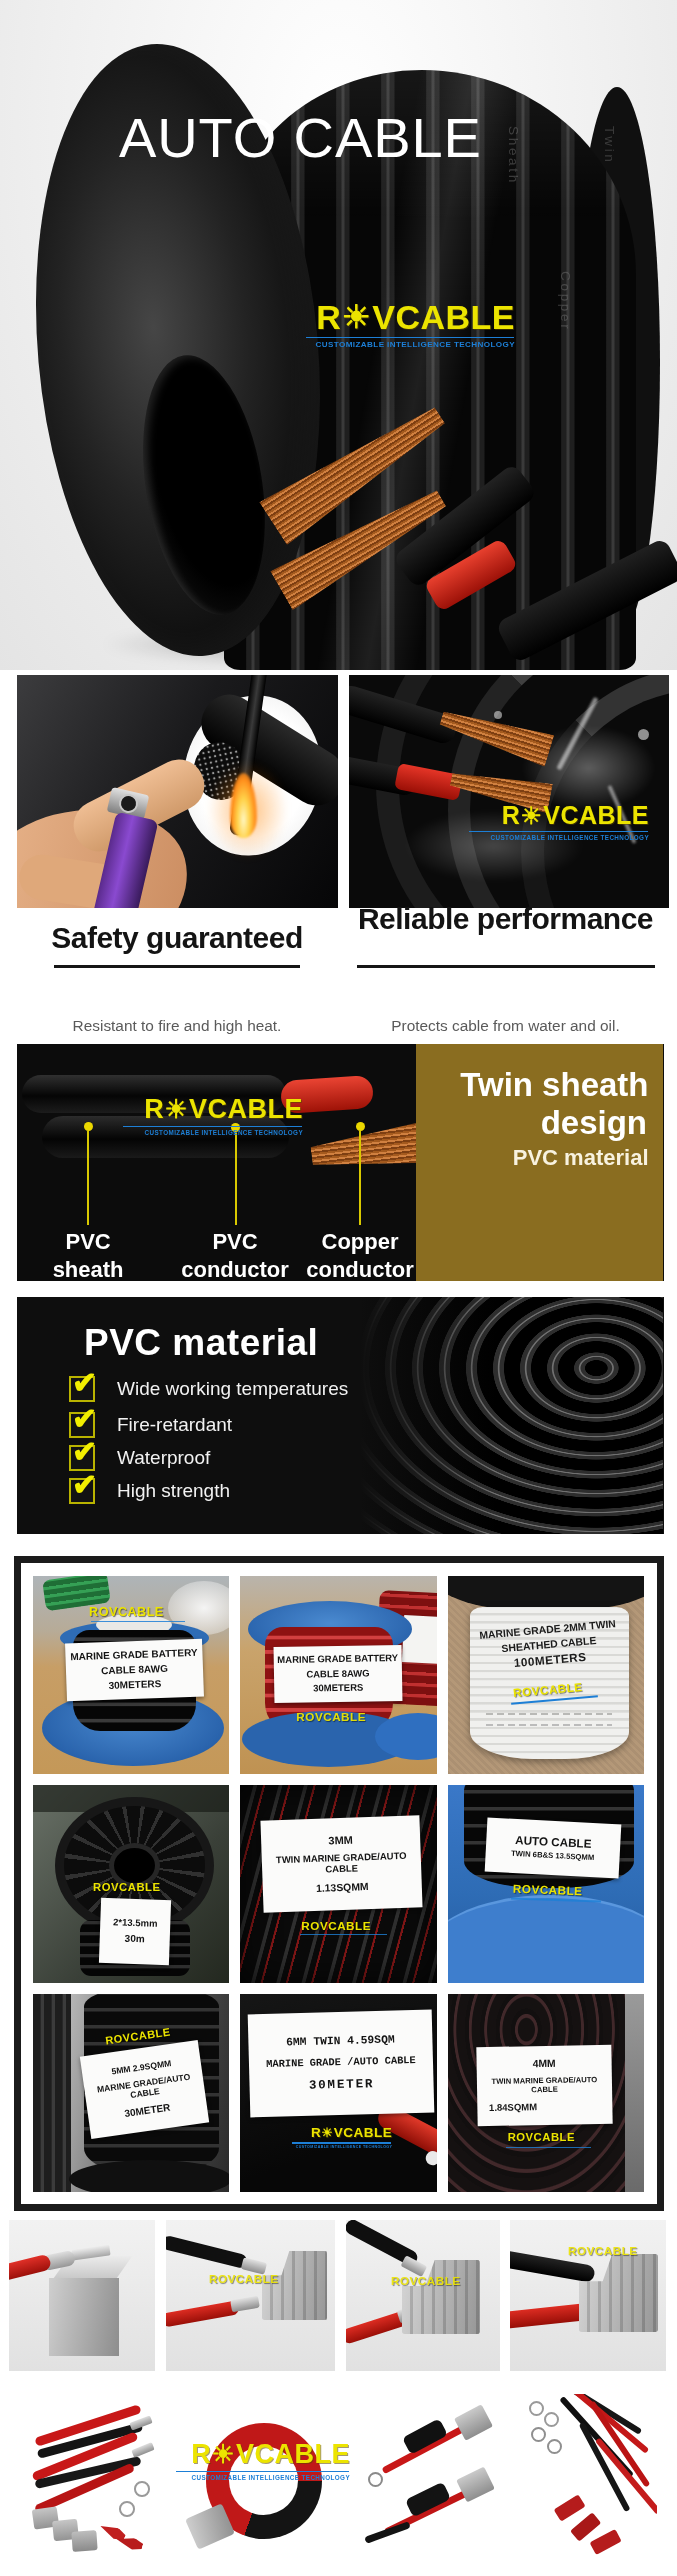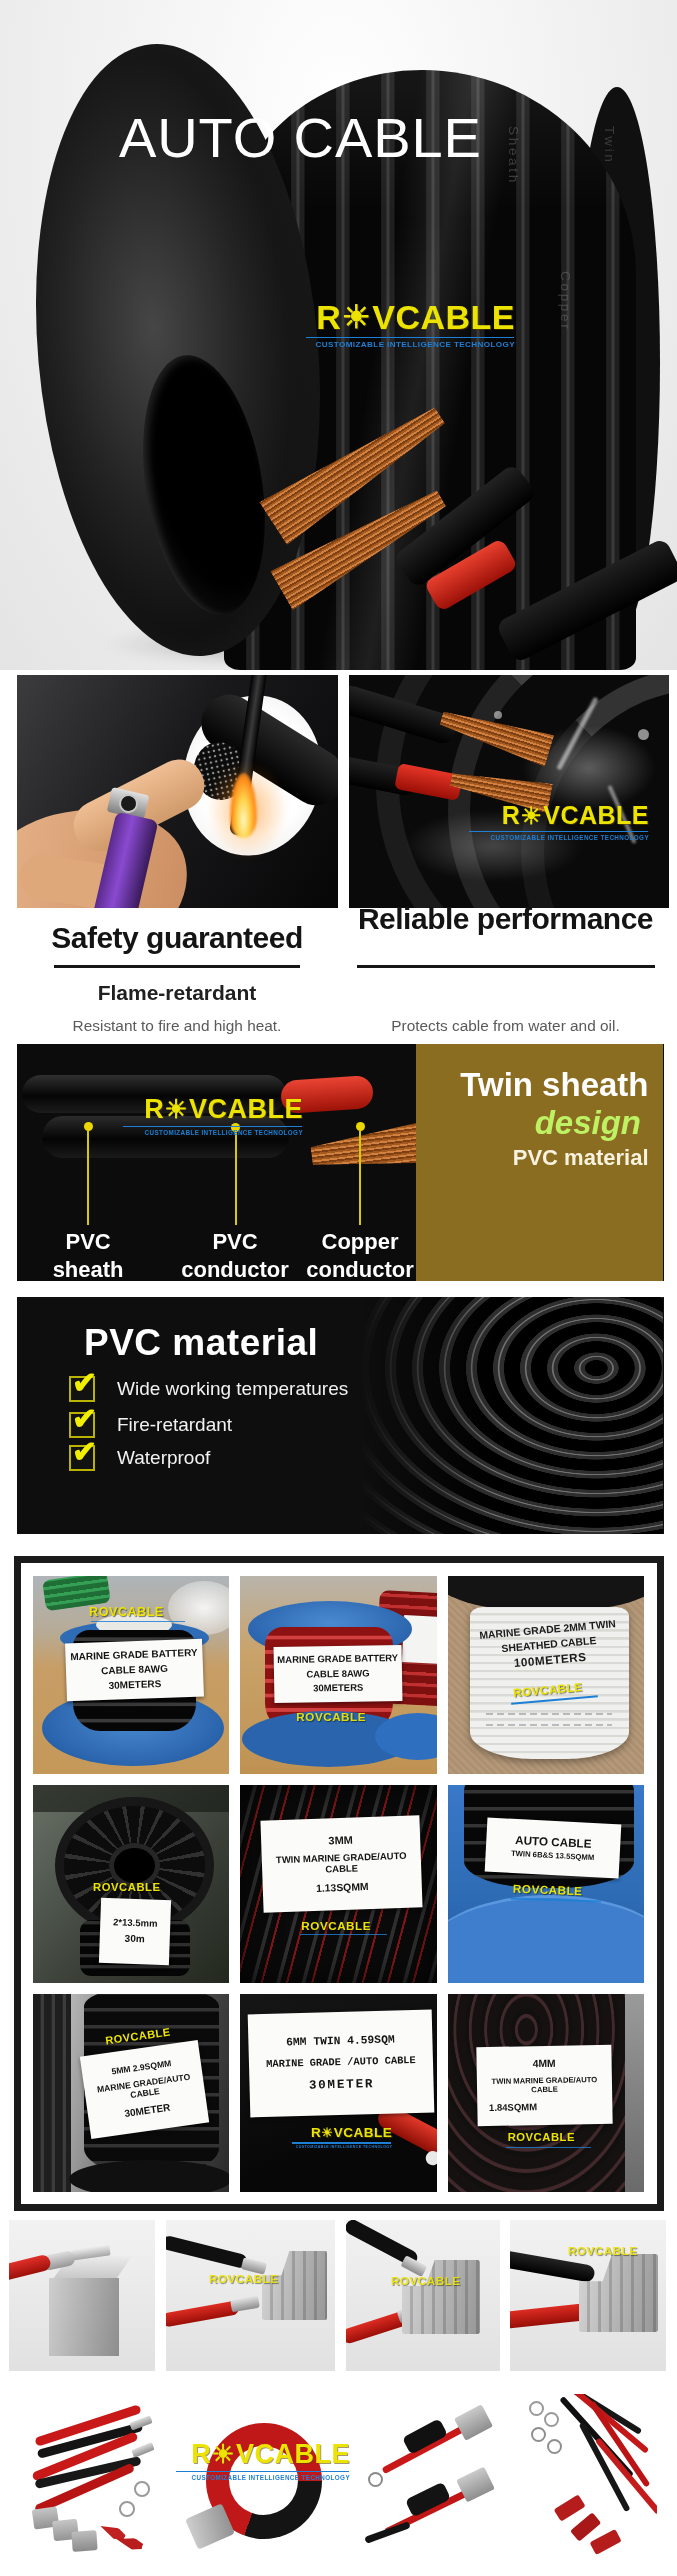--- a/index.html
+++ b/index.html
@@ -121,21 +121,20 @@
     <div class="abs copper" style="left:101px;top:99px;width:101px;height:30px;transform:rotate(11deg);clip-path:polygon(0 30%,100% 0,100% 100%,0 70%);"></div>
     <div class="rlogo" style="left:119px;top:128px;width:181px;">
       <div class="rl-txt" style="font-size:25px;"><span>R</span><span class="sun">☀</span><span>VCABLE</span></div>
       <div class="rl-line"></div>
       <div class="rl-tag" style="font-size:6.3px;">CUSTOMIZABLE INTELLIGENCE TECHNOLOGY</div>
     </div>
   </div>
 
   <div class="f-title" style="left:14.5px;top:921px;width:325px;">Safety guaranteed</div>
   <div class="f-rule" style="left:54px;top:965px;width:246px;"></div>
-  <div class="f-sub" style="left:14.5px;top:981px;width:325px;">Flame-retardant</div>
   <div class="f-desc" style="left:14.5px;top:1017px;width:325px;">Resistant to fire and high heat.</div>
 
   <div class="f-title" style="left:341px;top:902px;width:329px;">Reliable performance</div>
   <div class="f-rule" style="left:357px;top:965px;width:298px;"></div>
   <div class="f-desc" style="left:341px;top:1017px;width:329px;">Protects cable from water and oil.</div>
 
   <div class="photo" style="left:17px;top:1044px;width:647px;height:237px;background:#0c0c0c;">
 
     <div class="abs" style="left:5.4px;top:31px;width:264px;height:38px;border-radius:19px;background:linear-gradient(180deg,#303030,#050505 55%,#1c1c1c);"></div>
     <div class="abs" style="left:25px;top:72px;width:247px;height:42px;border-radius:21px;background:linear-gradient(180deg,#2c2c2c,#040404 55%,#1a1a1a);"></div>
@@ -162,40 +161,44 @@
       <div>PVC</div>
       <div>conductor</div>
     </div>
     <div class="clabel" style="left:280px;top:184px;width:126px;">
       <div>Copper</div>
       <div>conductor</div>
     </div>
 
     <div class="abs" style="left:399px;top:0;width:247px;height:237px;background:#8a6d20;">
       <div class="abs" style="right:14.5px;top:22px;font-size:33px;font-weight:bold;color:#fff;white-space:nowrap;">Twin sheath</div>
-      <div class="abs" style="right:22px;top:60px;font-size:33px;font-weight:bold;color:#bef264;font-style:italic;">design</div>
+      <div class="abs" style="right:16px;top:60px;font-size:33px;font-weight:bold;color:#ffffff;">design</div>
       <div class="abs" style="right:14.5px;top:101px;font-size:22px;font-weight:bold;color:#f8f2df;">PVC material</div>
     </div>
   </div>
 
   <div class="photo" style="left:17px;top:1297px;width:647px;height:237px;background:#0e0e0e;">
     <div class="abs" style="left:343px;top:0;width:303px;height:237px;background:repeating-radial-gradient(ellipse at 78% 30%,#000 0 11px,#2e2e2e 11.7px 15.4px,#707070 16.3px 17px,#2e2e2e 18px 22px,#000 22.6px 27px);"></div>
     <div class="abs" style="left:343px;top:0;width:303px;height:237px;background:linear-gradient(90deg,#0e0e0e 0%,rgba(14,14,14,0) 45%);"></div>
     <div class="abs" style="left:67px;top:25px;font-size:37px;font-weight:bold;color:#fff;letter-spacing:0.5px;z-index:20;">PVC material</div>
     <div class="chk-row" style="left:52px;top:79px;width:325px;">
       <span class="chk"></span>
       <div class="chk-label">Wide working temperatures</div>
     </div>
     <div class="chk-row" style="left:52px;top:115px;width:325px;">
       <span class="chk"></span>
       <div class="chk-label">Fire-retardant</div>
     </div>
     <div class="chk-row" style="left:52px;top:148px;width:325px;">
       <span class="chk"></span>
       <div class="chk-label">Waterproof</div>
+    </div>
+    <div class="chk-row" style="left:52px;top:181px;width:325px;">
+      <span class="chk"></span>
+      <div class="chk-label">High strength</div>
     </div>
   </div>
 
   <div id="grid">
 
     <div class="gcell" style="background:linear-gradient(180deg,#aeb4b8 0%,#b7ab97 28%,#c79e66 46%,#c49858 100%);">
       <div class="abs" style="left:135px;top:5.4px;width:72px;height:54px;border-radius:50%;background:radial-gradient(rgba(248,248,248,.95),rgba(230,230,230,.2));"></div>
       <div class="abs" style="left:11px;top:0;width:65px;height:31px;border-radius:7.2px;transform:rotate(-8deg);background:repeating-linear-gradient(0deg,#1f6e36 0 4.5px,#35a055 5.4px 8.1px);"></div>
       <div class="abs" style="left:9px;top:114px;width:182px;height:76px;border-radius:50%;background:radial-gradient(ellipse at 50% 38%,#4a8ad0,#2a64ad 70%,#1d4f91);"></div>
       <div class="abs" style="left:27px;top:45px;width:149px;height:34px;border-radius:50%;background:#2e6cb5;"></div>

